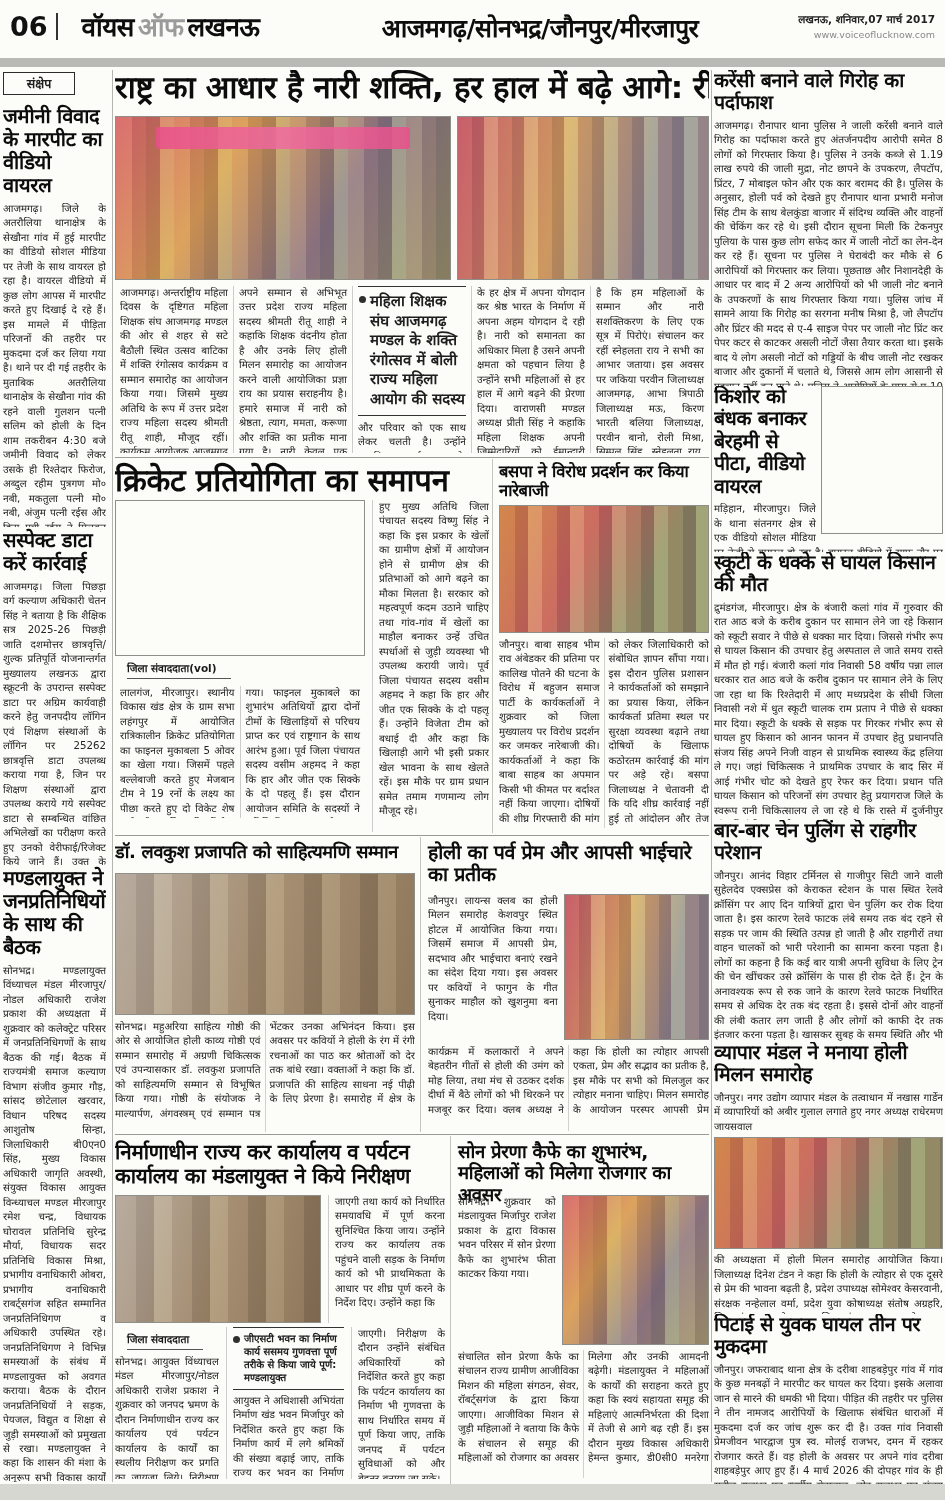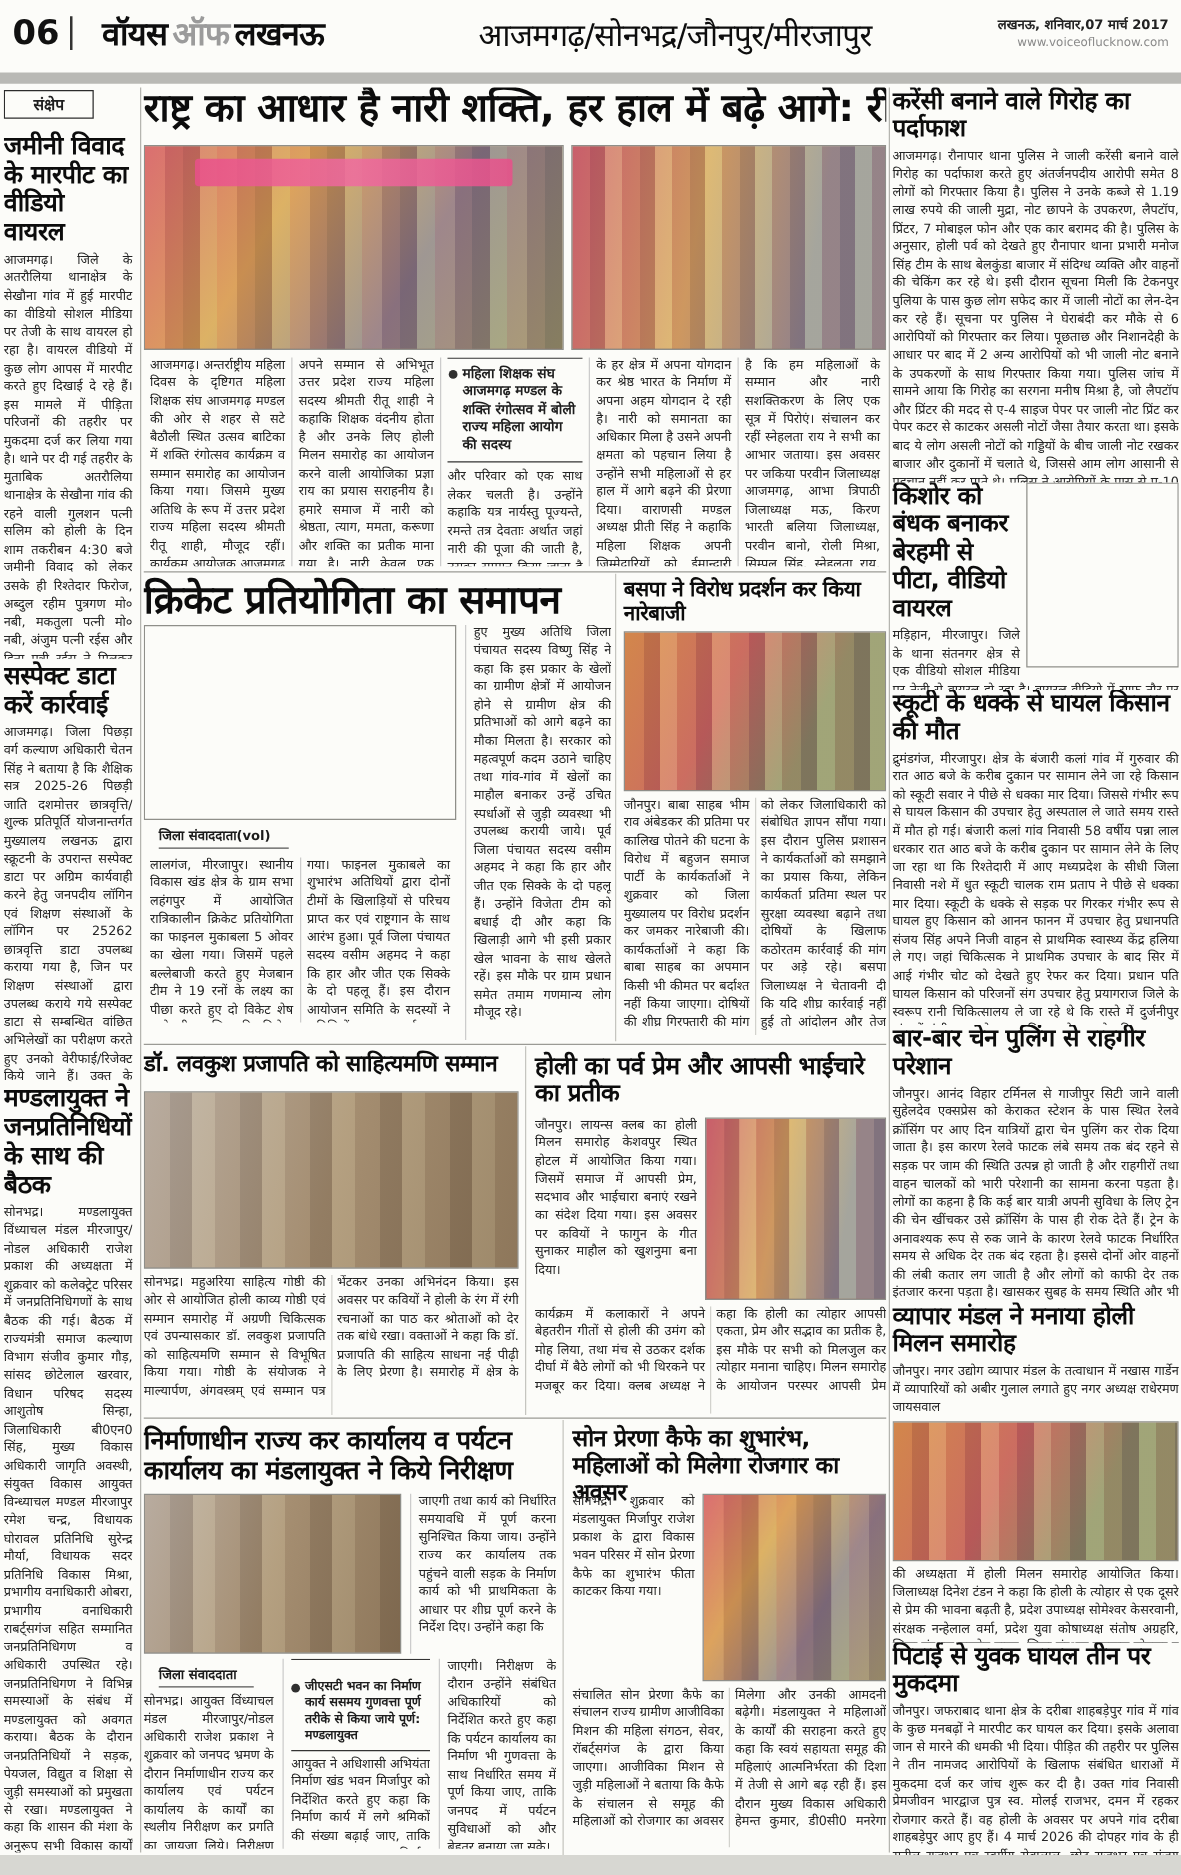--- a/index.html
+++ b/index.html
@@ -6,21 +6,21 @@
   html,body{background:#dedede}
   .page{position:relative;width:945px;height:1500px;margin:0 auto;background:#fcfcf9;
         font-family:"DejaVu Sans","Liberation Sans",sans-serif;color:#1e1e1e;overflow:hidden}
   
   .masthead{position:absolute;left:0;top:0;width:945px;height:56px}
   .mh-left{position:absolute;left:10px;top:8px;display:flex;align-items:center;gap:24px}
   .pageno{font-size:27px;font-weight:bold;color:#111;padding-right:8px;border-right:2px solid #333;line-height:1}
   .brand{font-size:26px;font-weight:bold;color:#0d0d0d;letter-spacing:-.5px;white-space:nowrap}
   .brand .b2{color:#9b9b9b;margin:0 4px}
   .mh-center{position:absolute;left:330px;top:10px;width:420px;text-align:center;
-             font-size:25px;font-weight:normal;color:#0d0d0d;letter-spacing:-.5px;white-space:nowrap}
+             font-size:25px;font-weight:bold;color:#0d0d0d;letter-spacing:-.5px;white-space:nowrap}
   .mh-right{position:absolute;right:10px;top:12px;text-align:right}
   .dateline{font-size:10.5px;font-weight:bold;color:#222}
   .website{font-size:9.5px;color:#8a8a8a;margin-top:3px}
   .graybar{position:absolute;left:0;top:58px;width:945px;height:9px;background:#b9b9b5}
   .footbar{position:absolute;left:0;top:1484px;width:945px;height:16px;background:#d7d7d2}
   
   .vline{position:absolute;width:1px;background:#b5b5b0;top:70px;height:1412px}
   
   .bt{font-size:10.2px;line-height:1.42;text-align:justify;color:#242424;word-break:break-word}
   .hl{font-weight:bold;color:#0c0c0c;line-height:1.15;letter-spacing:-.3px}
@@ -56,21 +56,21 @@
   .middle{position:absolute;left:115px;top:70px;width:594px;height:1414px}
   .sec{position:absolute;overflow:hidden}
   .sec-main{left:0;top:0;width:594px;height:385px}
   .main-hl{font-size:31px;text-align:center;height:42px;white-space:nowrap}
   .main-photos{display:flex;gap:6px;margin-top:4px}
   .mp1{width:336px;height:164px}.mp2{width:252px;height:164px}
   .main-cols{display:flex;margin-top:6px;height:167px}
   .tcol{flex:1;padding:0 5px;overflow:hidden}
   .tcol + .tcol{border-left:1px solid #cccccc}
   .subhead-box{border-top:1.5px solid #333;border-bottom:1.5px solid #333;padding:5px 1px 6px;
-               font-size:11px;font-weight:bold;line-height:1.3;margin-bottom:5px;display:flex;gap:4px}
+               font-size:15px;font-weight:bold;line-height:1.3;margin-bottom:5px;display:flex;gap:4px}
   .dot{width:7px;height:7px;border-radius:50%;background:#2f2f2f;flex:none;margin-top:4px}
   .hrule{position:absolute;left:0;width:594px;height:1px;background:#9a9a95}
   .sec-cricket{left:0;top:389px;width:374px;height:374px;padding-top:4px}
   .cr-hl{font-size:31px;height:34px;white-space:nowrap}
   .cr-flex{display:flex;gap:7px;margin-top:3px;height:332px}
   .cr-left{width:250px}
   .cr-photo{width:250px;height:156px}
   .cr-cols{display:flex;height:132px;margin-top:2px}
   .cr-side{flex:1;border-left:1px solid #cccccc;padding-left:6px;overflow:hidden}
   .sec-bsp{left:377px;top:389px;width:217px;height:374px;padding:4px 0 0 6px;border-left:1px solid #c5c5c0}
@@ -90,21 +90,21 @@
   .ho-body{margin-top:5px;height:86px;overflow:hidden}
   .sec-nirman{left:0;top:1066px;width:330px;height:348px;padding-top:5px}
   .ni-hl{font-size:20.5px;height:54px}
   .ni-row1{display:flex;gap:7px;height:128px}
   .ni-photo{width:206px;height:128px}
   .ni-side{flex:1;border-left:1px solid #cccccc;padding-left:6px;overflow:hidden}
   .ni-row2{display:flex;gap:7px;margin-top:4px;height:152px}
   .ni-ca{width:104px;overflow:hidden}
   .ni-cb{width:118px;overflow:hidden;border-left:1px solid #cccccc;padding-left:6px}
   .ni-cc{flex:1;overflow:hidden;border-left:1px solid #cccccc;padding-left:6px}
-  .caption-box{border-top:1.5px solid #333;border-bottom:1.5px solid #333;padding:15px 0 5px;
+  .caption-box{border-top:1.5px solid #333;border-bottom:1.5px solid #333;padding:4px 0 5px;
                font-size:10px;font-weight:bold;line-height:1.3;margin-bottom:4px;display:flex;gap:4px}
   .sec-soncafe{left:335px;top:1066px;width:259px;height:432px;padding:5px 0 0 7px;border-left:1px solid #c5c5c0}
   .so-hl{font-size:18.5px;height:54px}
   .so-flex{display:flex;gap:6px;height:150px}
   .so-lead{width:98px;overflow:hidden}
   .so-photo{width:148px;height:150px}
   .so-body{margin-top:5px;height:128px;overflow:hidden}
   
   .rightcol{position:absolute;left:714px;top:70px;width:229px;height:1414px;overflow:hidden}
   .r-story{overflow:hidden}

